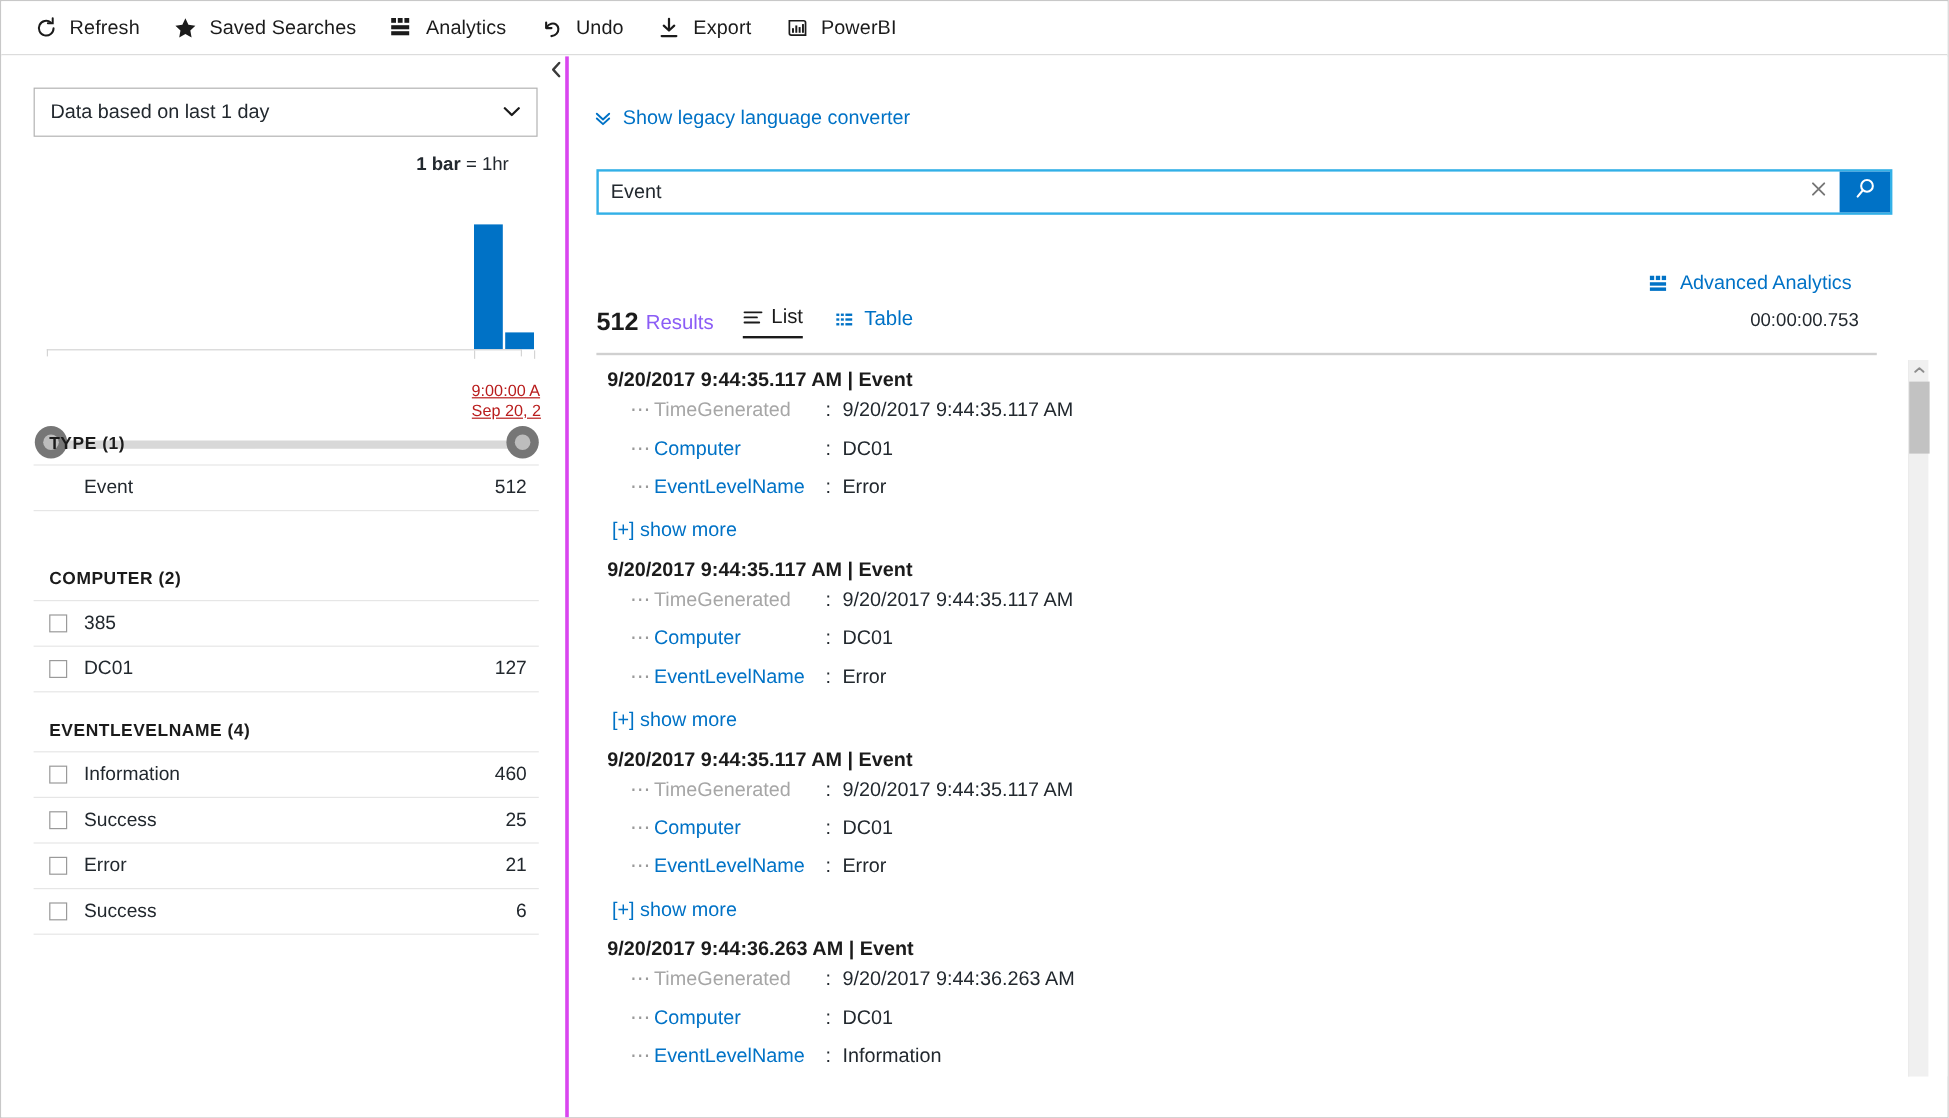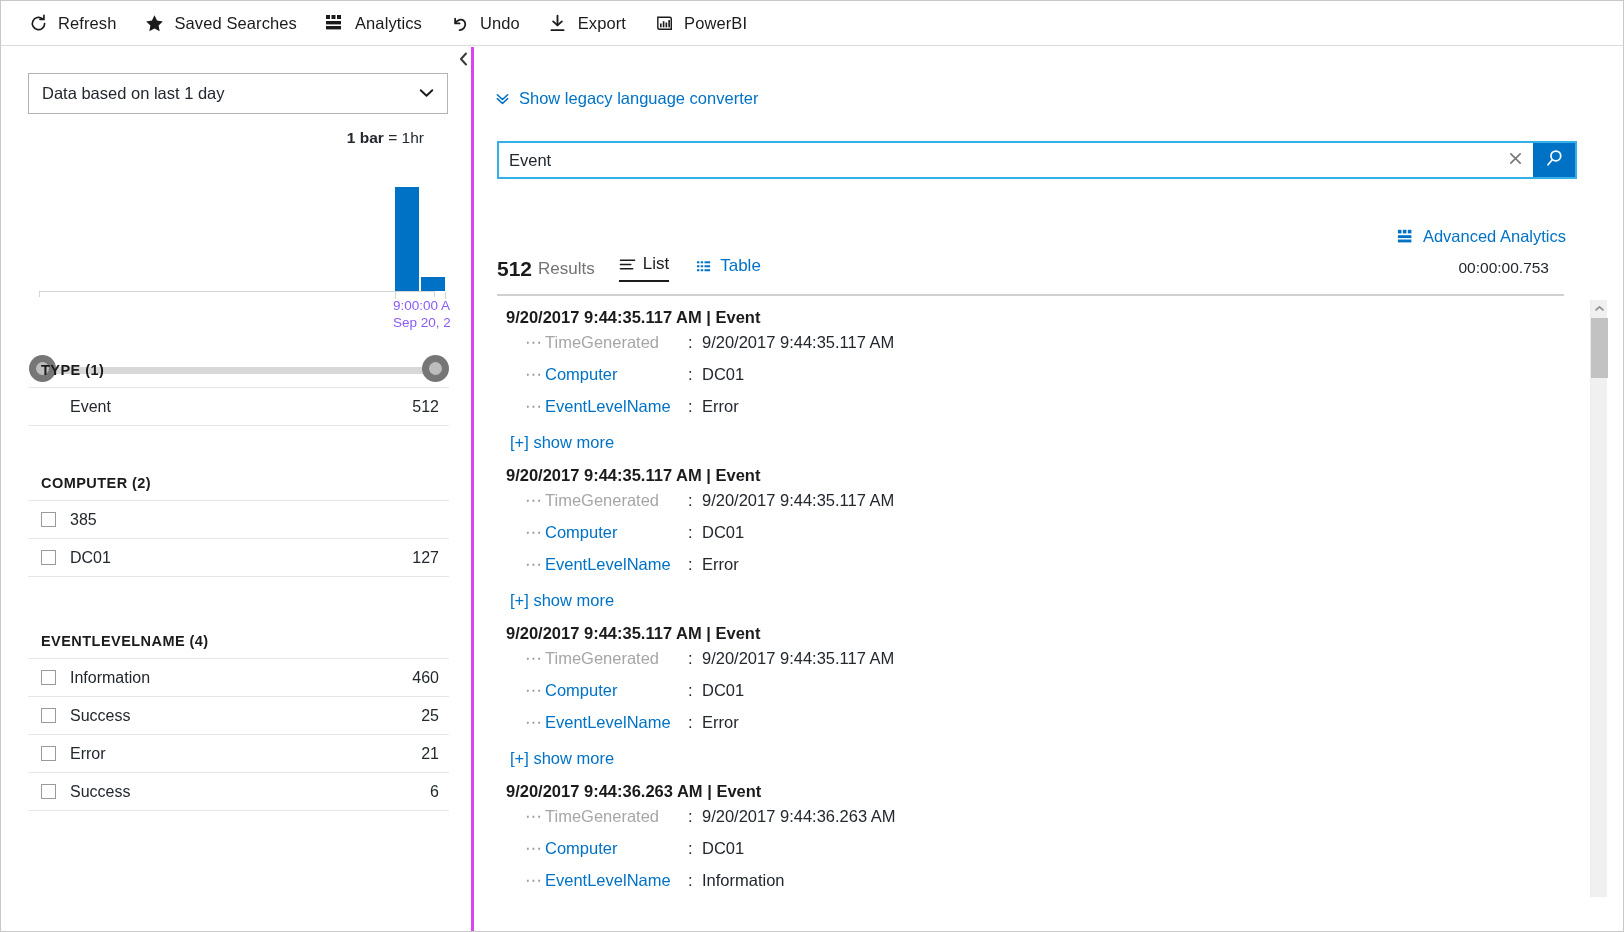--- a/index.html
+++ b/index.html
@@ -139,27 +139,28 @@
     background: #0072c6;
   }
   .bar-tick {
     position: absolute;
     bottom: -7px;
     width: 1px; height: 7px;
     background: #d4d4d4;
   }
   .chart-xlabels {
     position: absolute;
-    left: 365px; top: 168px;
+    left: 365px; top: 188px;
     width: 60px;
     font-size: 13.5px;
     line-height: 17px;
-    color: #8b5cf6;
+    color: #b91c1c;
     white-space: nowrap;
     overflow: hidden;
+    text-decoration: underline;
   }
 
   
   .range-slider {
     position: absolute;
     left: 28px; top: 306px;
     width: 420px; height: 34px;
   }
   .rs-track {
     position: absolute;
@@ -275,21 +276,21 @@
   .sb-go {
     width: 42px;
     background: #0072c6;
     display: flex; align-items: center; justify-content: center;
     cursor: pointer;
     color: #ffffff;
   }
 
   .adv-analytics {
     position: absolute;
-    right: 57px; top: 180px;
+    right: 80px; top: 180px;
     display: flex; align-items: center;
     cursor: pointer;
     text-align: center;
   }
   .adv-analytics .aa-ico {
     margin-right: 8px;
     display: inline-flex; align-items: center;
     color: #0072c6;
   }
   .adv-analytics .aa-label {
@@ -310,21 +311,21 @@
   }
   .res-count {
     font-size: 21px;
     font-weight: bold;
     color: #1b1b1b;
     margin-right: 6px;
     line-height: 26px;
   }
   .res-word {
     font-size: 17px;
-    color: #737373;
+    color: #8b5cf6;
     margin-right: 24px;
     line-height: 26px;
   }
   .view-tab {
     display: flex; align-items: center;
     margin-right: 27px;
     padding-bottom: 5px;
     cursor: pointer;
     line-height: 22px;
   }
@@ -560,21 +561,21 @@
           <span class="fr-count">385</span>
         </div>
         <div class="facet-row">
           <span class="cb"></span>
           <span class="fr-label">DC01</span>
           <span class="fr-count">127</span>
         </div>
       </div>
     </div>
 
-    <div class="facet" style="top:586px;">
+    <div class="facet" style="top:554px;">
       <div class="facet-title">
         <span>EVENTLEVELNAME</span>
         <span class="cnt">(4)</span>
       </div>
       <div class="facet-rows">
         <div class="facet-row">
           <span class="cb"></span>
           <span class="fr-label">Information</span>
           <span class="fr-count">460</span>
         </div>

